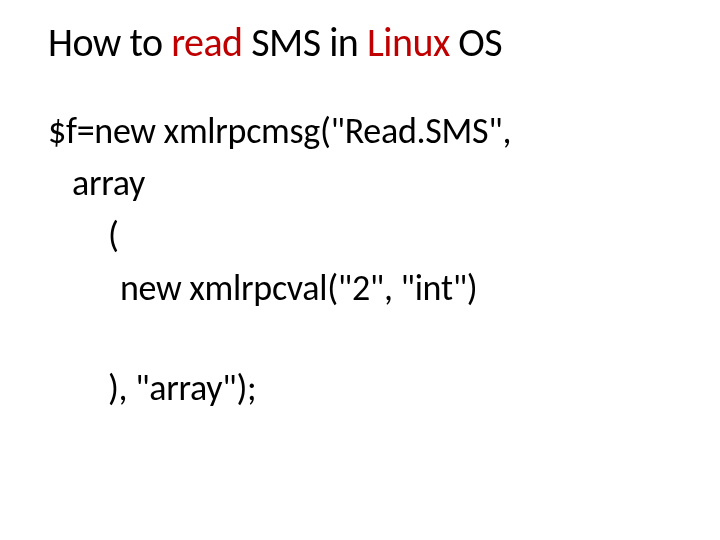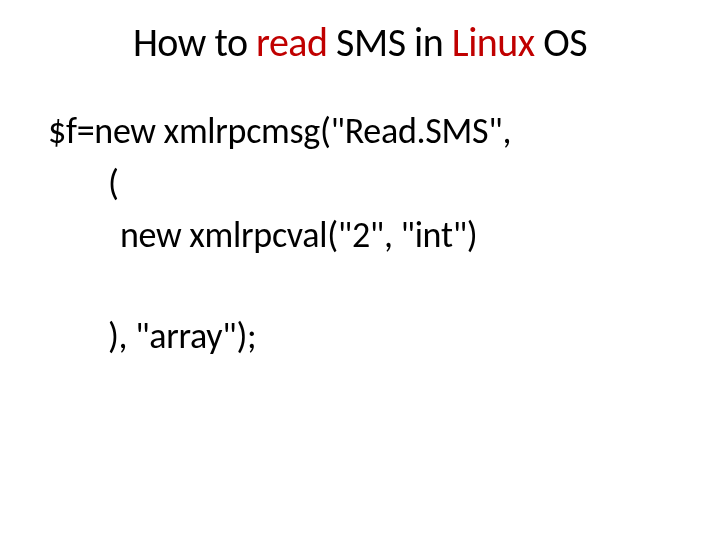--- a/index.html
+++ b/index.html
@@ -15,21 +15,20 @@
       overflow: hidden;
     }
     .slide {
       width: 100%;
       height: 100%;
       padding: 18px 48px 48px 48px;
     }
     .title {
       font-size: 40px;
       font-weight: 400;
-      text-align: center;
       margin-bottom: 38px;
       letter-spacing: -0.5px;
     }
     .title .black {
       color: #000000;
     }
     .title .red {
       color: #c00000;
     }
     .code {
@@ -48,17 +47,18 @@
   </style>
 </head>
 <body>
 
 <div class="slide">
   <h1 class="title">
     <span class="black">How to </span><span class="red">read</span><span class="black"> SMS in </span><span class="red">Linux</span><span class="black"> OS</span>
   </h1>
   <div class="code">
     <div class="line1">$f=new xmlrpcmsg("Read.SMS",</div>
+    <div class="line2">array</div>
     <div class="line3">(</div>
     <div class="line4">new xmlrpcval("2", "int")</div>
     <div class="line5">), "array");</div>
   </div>
 </div>
 
 </body></html>

